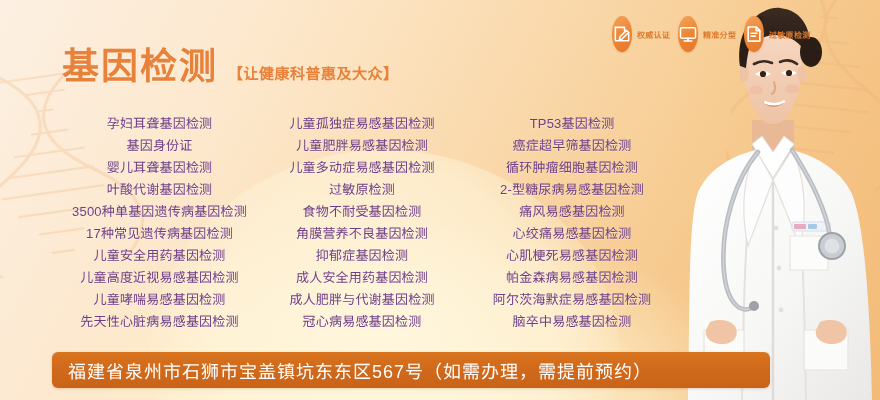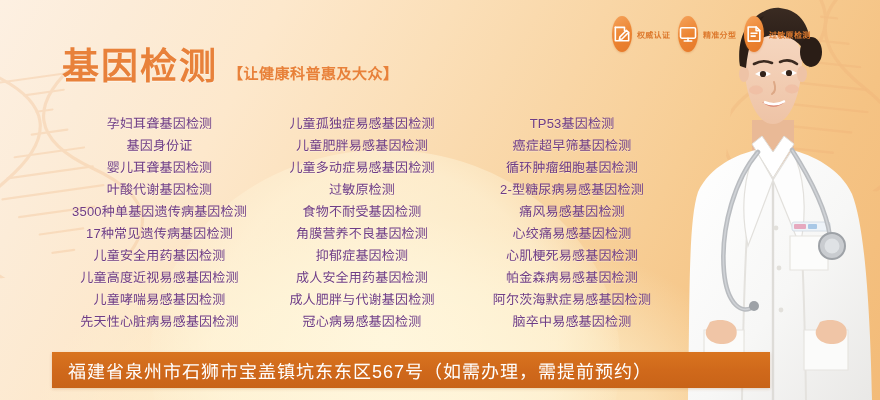--- a/index.html
+++ b/index.html
@@ -129,20 +129,21 @@
 
   
   .addr-bar {
     position:absolute;
     left:52px; top:352px;
     width:718px; height:36px;
     background:linear-gradient(180deg,#d9741f 0%,#d0691b 50%,#c86318 100%);
     display:flex;
     align-items:center;
     box-shadow:0 1px 3px rgba(160,80,20,.22);
+    border-radius:6px;
   }
   .addr-text {
     font-size:18px;
     color:#ffffff;
     letter-spacing:1px;
     padding-left:16px;
     white-space:nowrap;
     font-weight:normal;
   }
 

